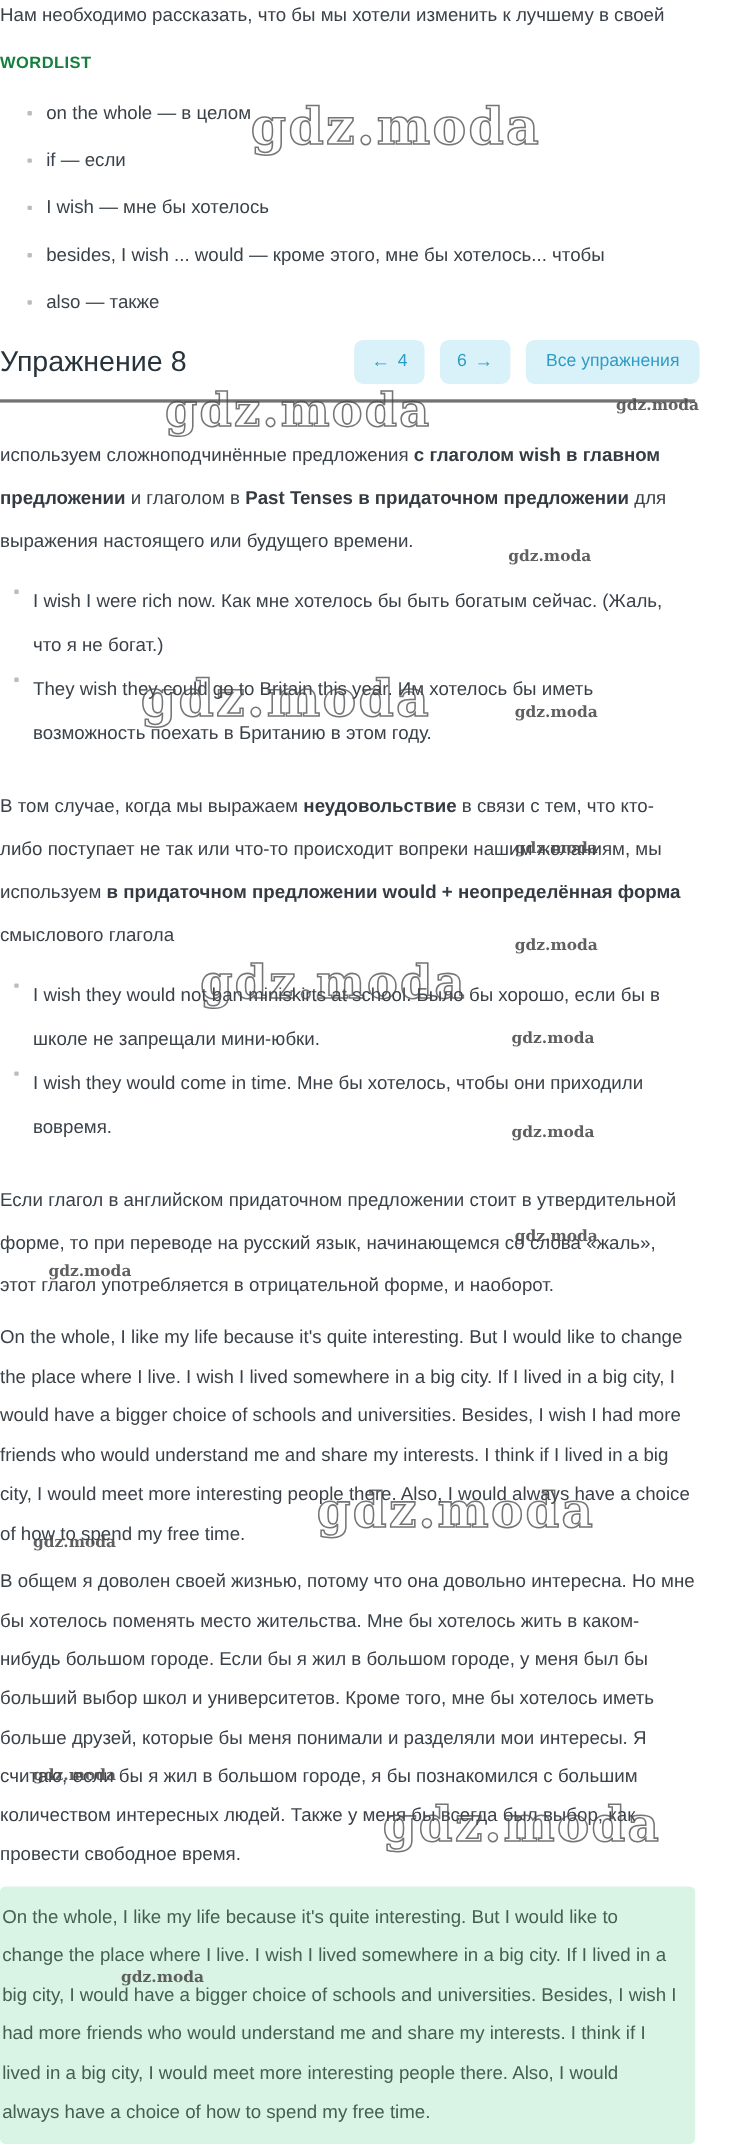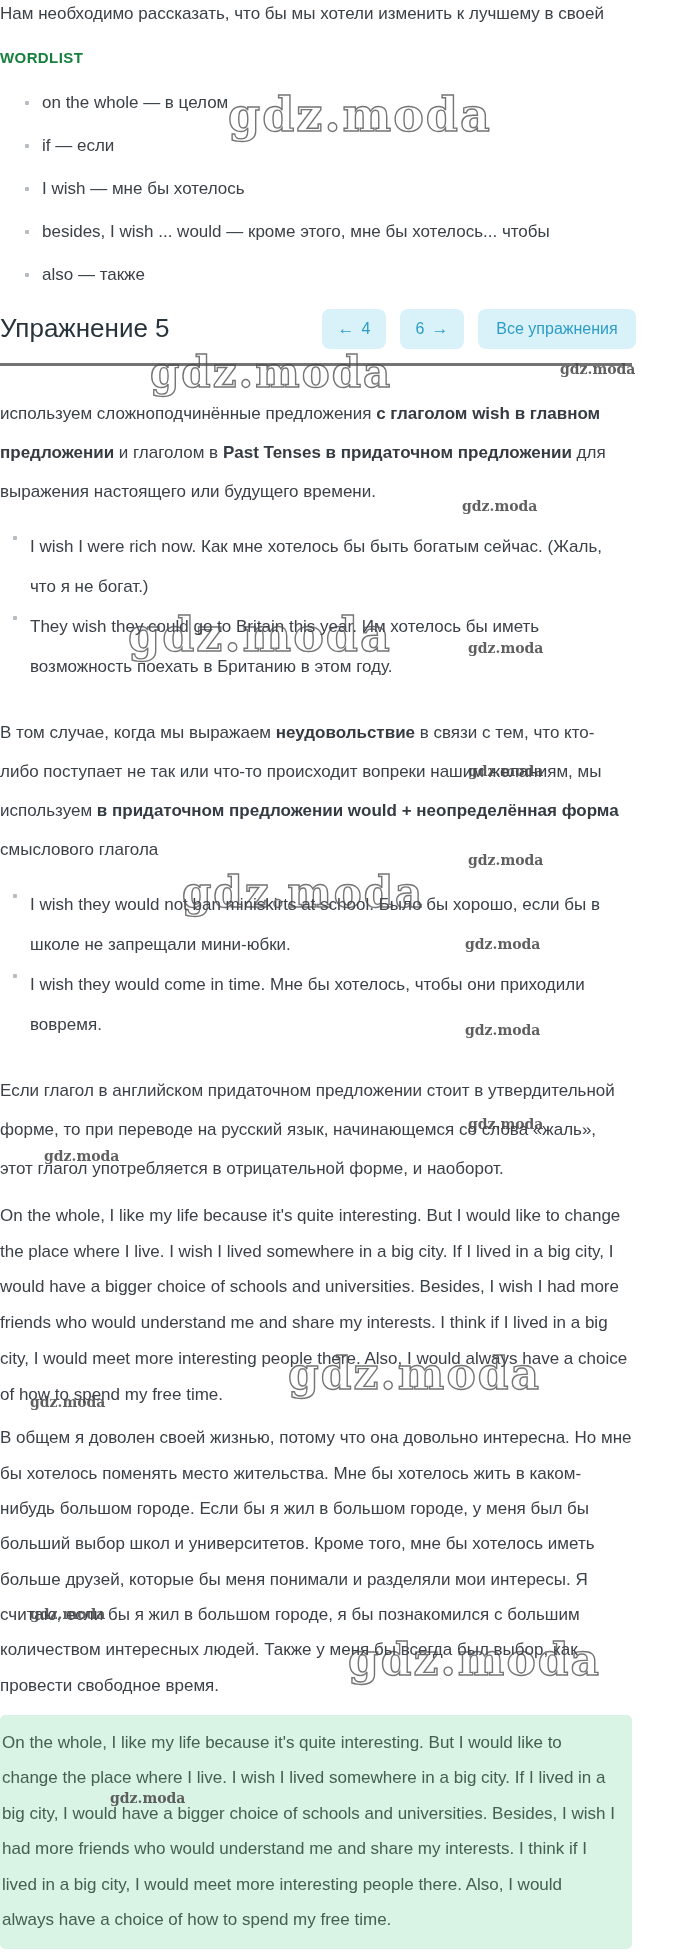--- a/index.html
+++ b/index.html
@@ -112,21 +112,21 @@
     <ul class="wordlist">
       <li><span class="dot"></span><span>on the whole — в целом</span></li>
       <li><span class="dot"></span><span>if — если</span></li>
       <li><span class="dot"></span><span>I wish — мне бы хотелось</span></li>
       <li><span class="dot"></span><span>besides, I wish ... would — кроме этого, мне бы хотелось... чтобы</span></li>
       <li><span class="dot"></span><span>also — также</span></li>
     </ul>
   </div>
 
   <div class="ex-header">
-    <h1 class="ex-title">Упражнение 5</h1>
+    <h1 class="ex-title">Упражнение 8</h1>
     <div class="nav-btns">
       <button class="nav-btn">
         <span class="arrow">←</span>
         <span>4</span>
       </button>
       <button class="nav-btn">
         <span>6</span>
         <span class="arrow">→</span>
       </button>
       <button class="nav-btn all">

